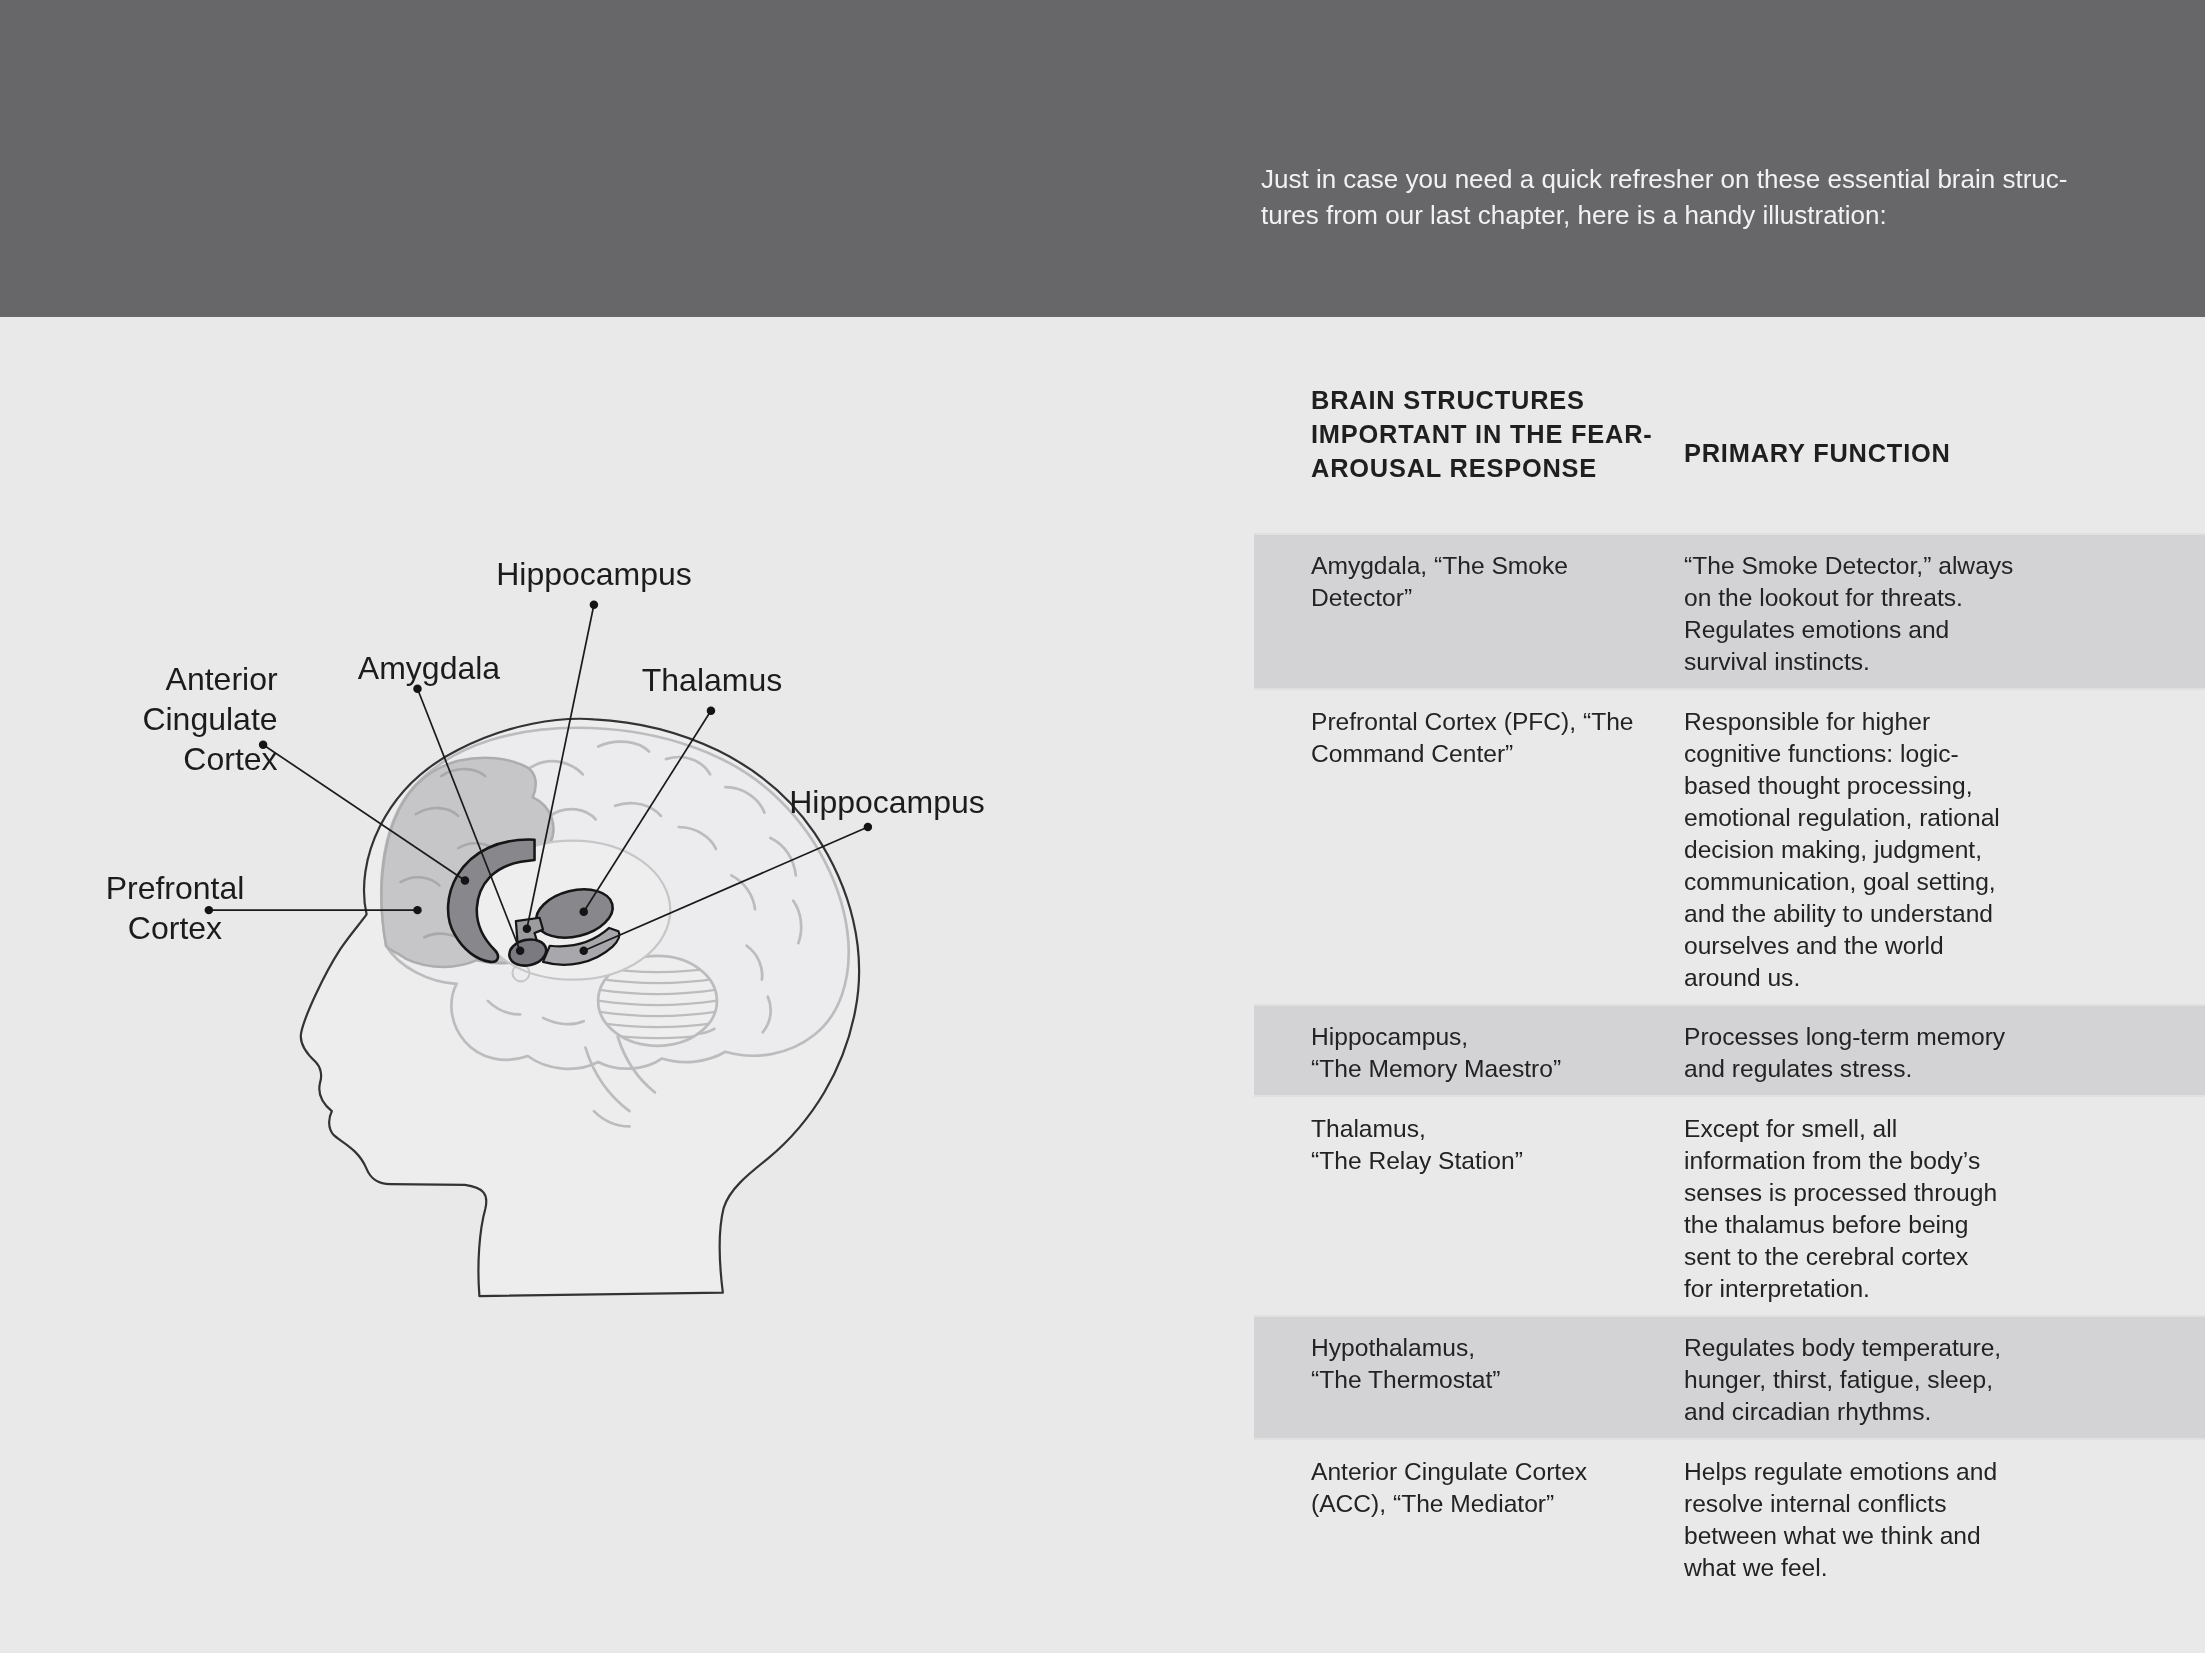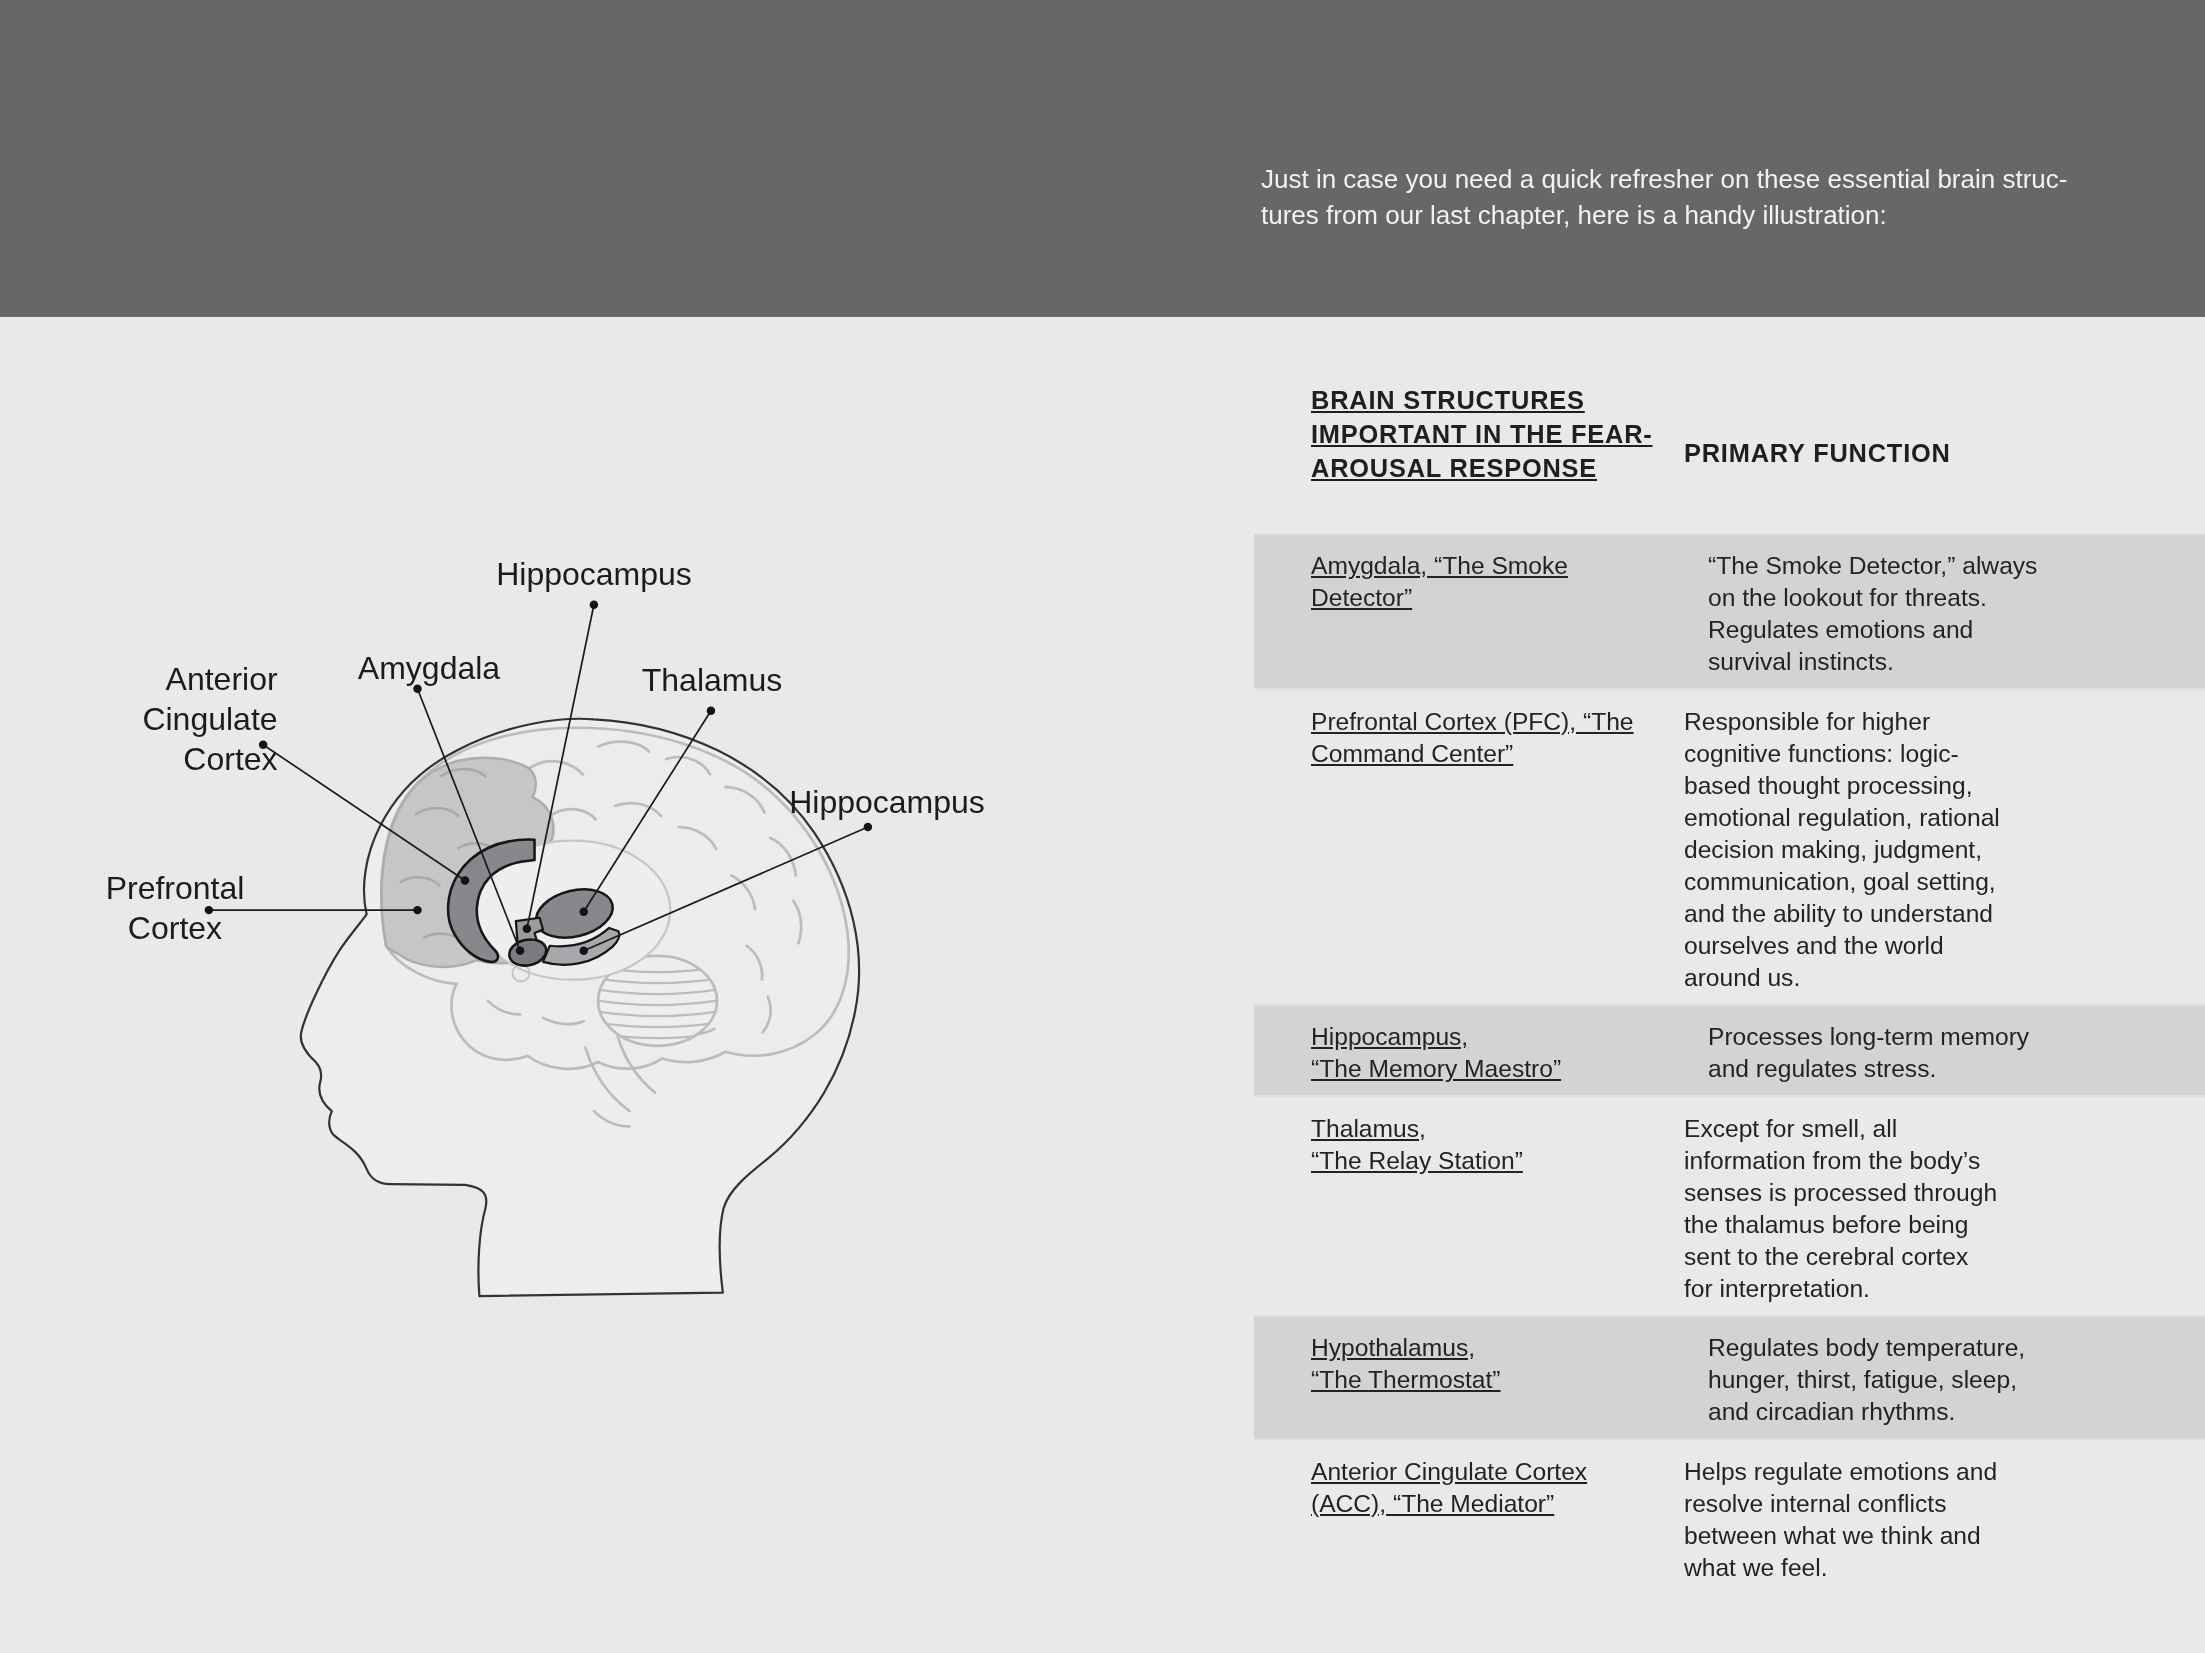--- a/index.html
+++ b/index.html
@@ -33,29 +33,29 @@
     position:absolute;transform:translate(-50%,-50%);
     font-size:32px;line-height:40px;color:#1c1c1d;
     text-align:center;white-space:pre-line;
   }
   
   .tbl{
     position:absolute;left:1254px;top:317px;width:952px;
   }
   .tbl-row{display:flex;}
   .tbl-head{padding:66px 0 0 57px;height:150px;box-sizing:content-box;}
-  .cell-structure{width:373px;flex:0 0 373px;text-decoration:underline;}
+  .cell-structure{width:373px;flex:0 0 373px;}
   .cell-function{width:475px;flex:0 0 475px;}
   .th{
     font-weight:bold;font-size:25.4px;line-height:34px;
     letter-spacing:0.8px;color:#1f1f20;white-space:pre-line;
   }
   .th-function{margin-top:53px;}
   .body-row{padding:15.3px 0 10.2px 57px;}
-  .body-row.shaded{background:#d3d3d5;border-top:2.5px solid #e0e0e1;border-bottom:2.5px solid #e0e0e1;gap:24px;}
+  .body-row.shaded{background:#d3d3d5;border-top:2.5px solid #e0e0e1;border-bottom:2.5px solid #e0e0e1;}
   .cell-text{
     font-size:24.6px;line-height:32px;font-weight:400;
     color:#232324;white-space:pre-line;
   }
 </style>
 </head>
 <body>
 
 <div class="page">
 

